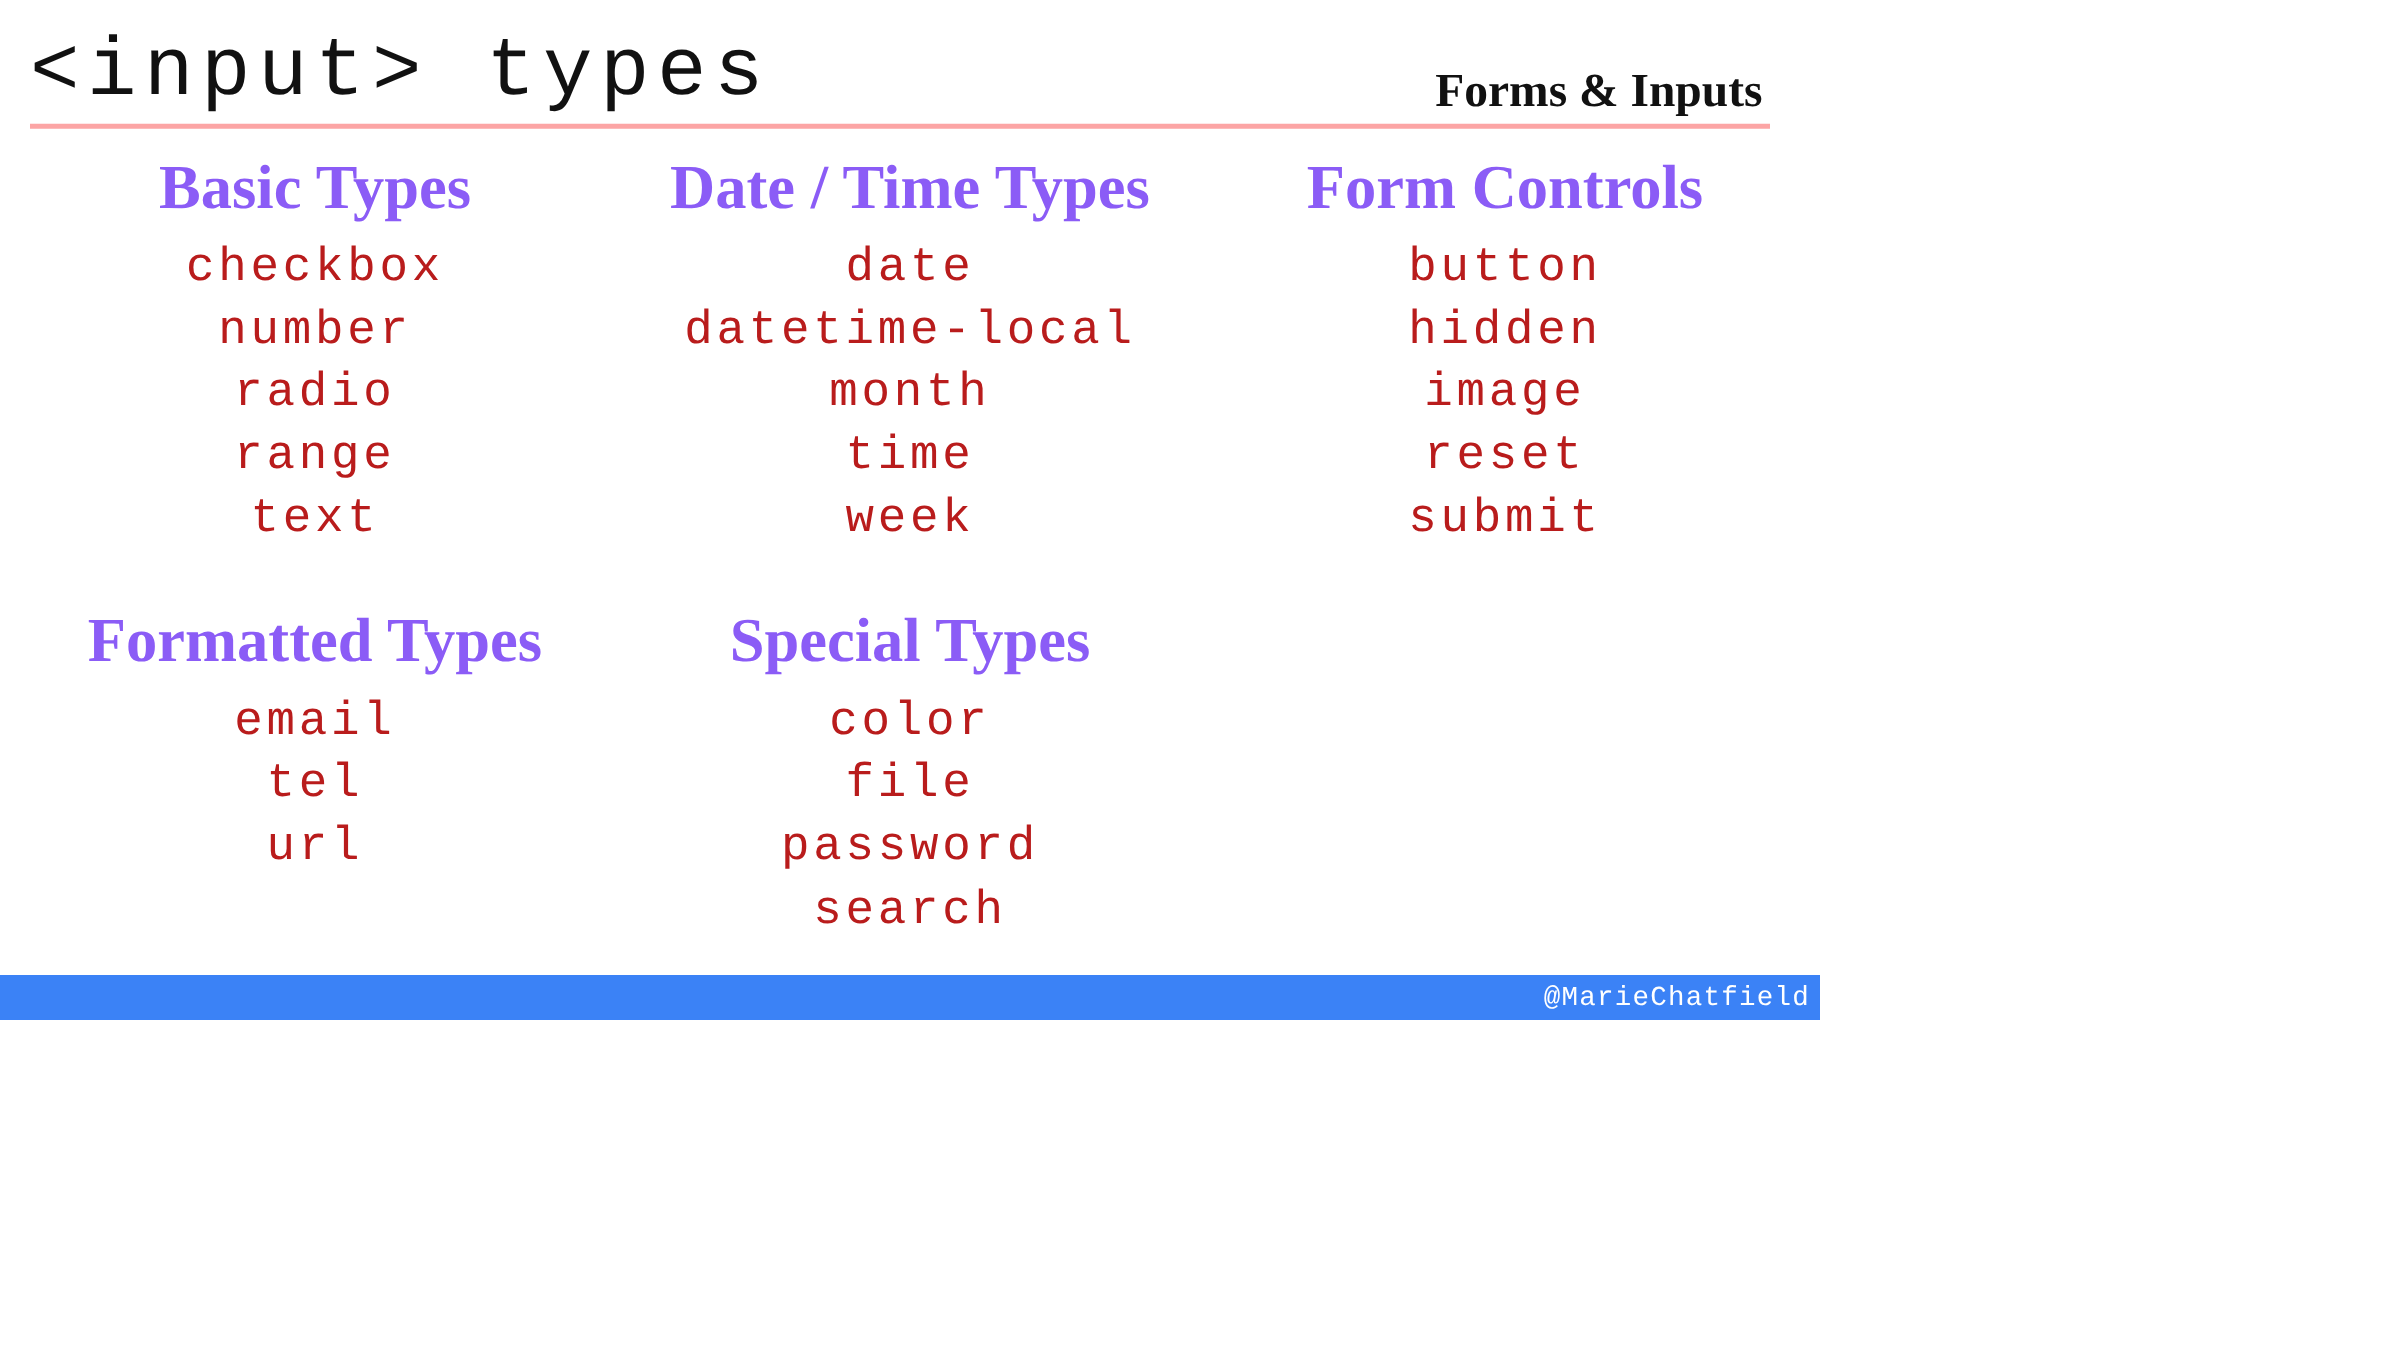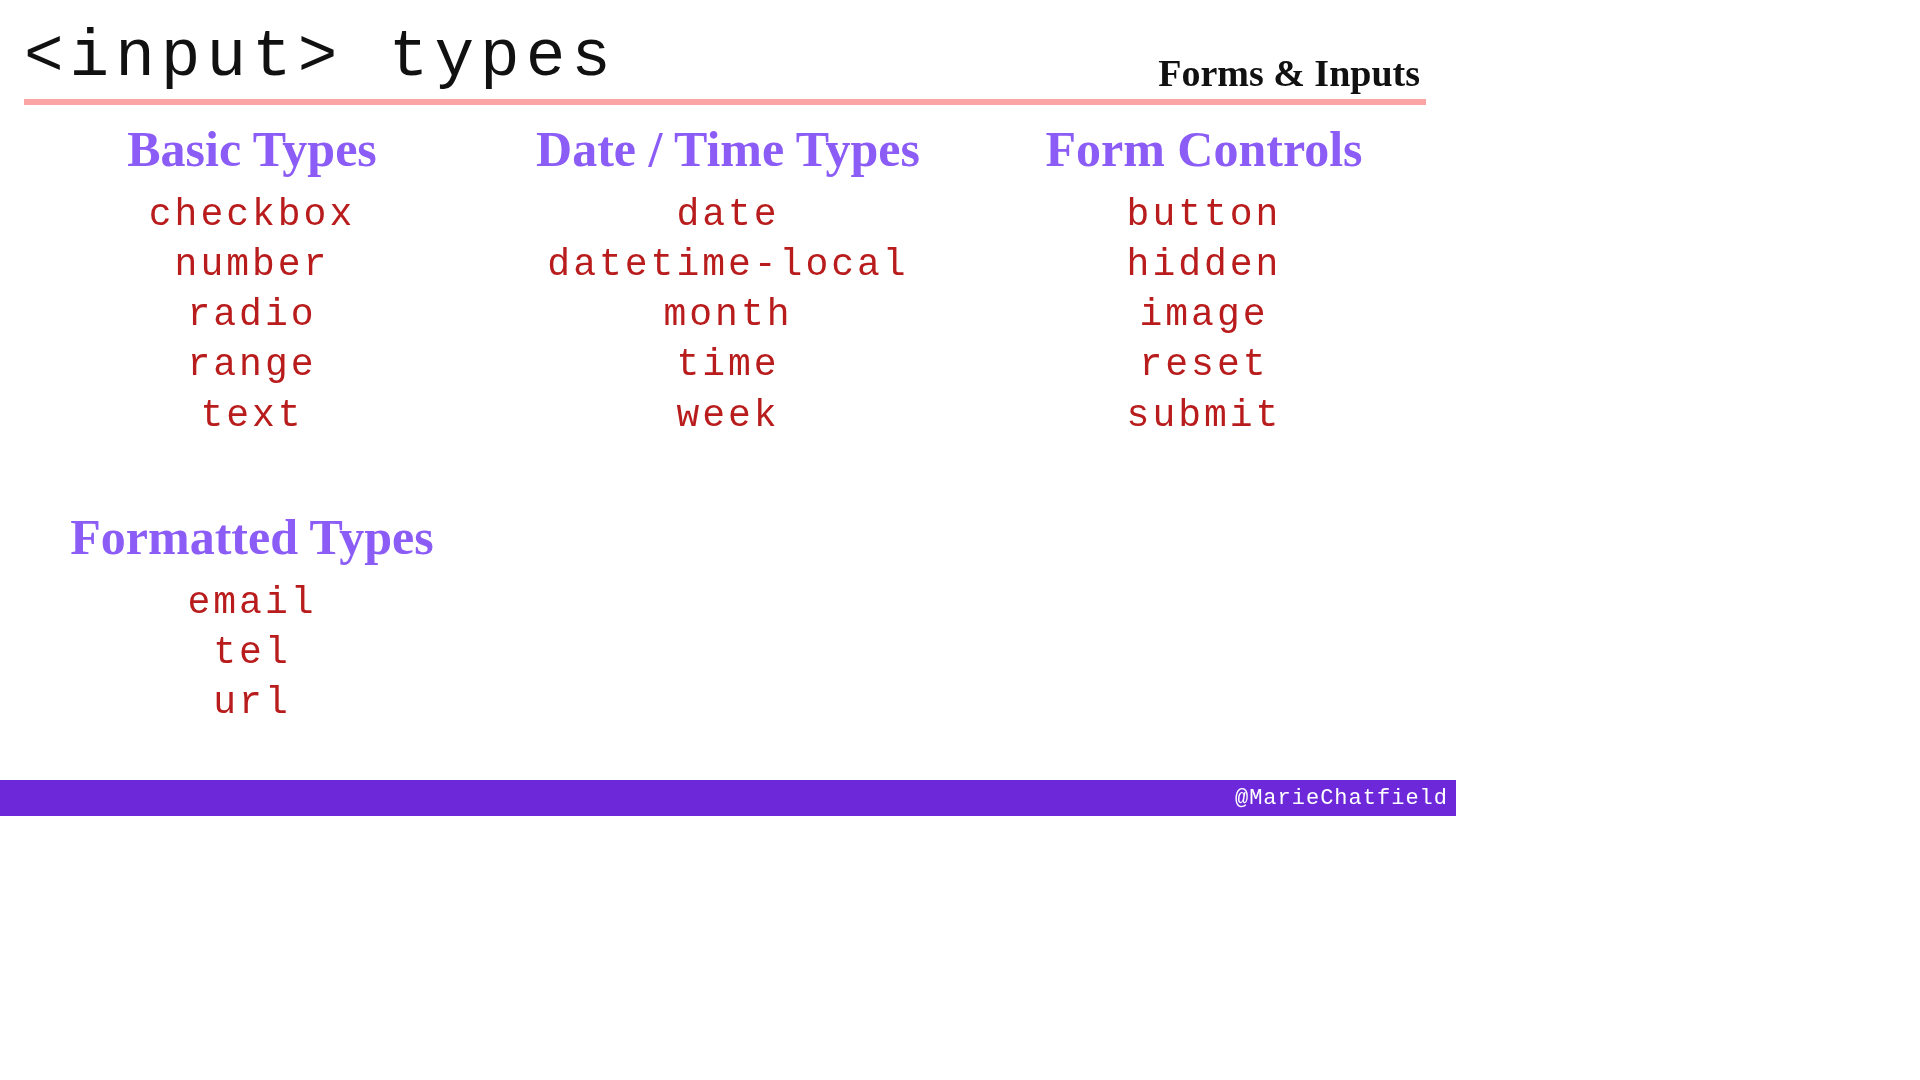--- a/index.html
+++ b/index.html
@@ -2,22 +2,22 @@
 <html><head>
 <meta charset="utf-8">
 <style>
   * { margin: 0; padding: 0; box-sizing: border-box; }
   html, body { width: 1456px; height: 816px; background: #fff; font-family: sans-serif; overflow: hidden; }
 
   .slide { position: relative; width: 100%; height: 100%; }
 
   .header {
     position: absolute;
-    top: 20px; left: 24px; right: 30px;
-    border-bottom: 6px solid #fca5a5;
+    top: 20px; left: 24px; right: 40px;
+    border-bottom: 4px solid #fca5a5;
     display: flex; justify-content: space-between; align-items: flex-end;
     padding-bottom: 4px;
   }
   .title {
     font-family: "Courier New", Courier, monospace;
     font-size: 66px;
     letter-spacing: 6px;
     color: #111;
     font-weight: 400;
     white-space: pre;
@@ -52,21 +52,21 @@
     font-size: 38px;
     color: #b91c1c;
     letter-spacing: 3px;
     line-height: 1.32;
   }
 
   .footer {
     position: absolute;
     left: 0; right: 0; bottom: 0;
     height: 36px;
-    background: #6d28d9;
+    background: #3b82f6;
     display: flex; align-items: center; justify-content: flex-end;
     padding-right: 8px;
   }
   .handle {
     font-family: "Courier New", Courier, monospace;
     font-size: 22px;
     color: #fff;
     letter-spacing: 1px;
   }
 
@@ -116,20 +116,27 @@
       <div class="group-item">submit</div>
     </div>
 
     <div class="group g4">
       <div class="group-heading">Formatted Types</div>
       <div class="group-item">email</div>
       <div class="group-item">tel</div>
       <div class="group-item">url</div>
     </div>
 
+    <div class="group g5">
+      <div class="group-heading">Special Types</div>
+      <div class="group-item">color</div>
+      <div class="group-item">file</div>
+      <div class="group-item">password</div>
+      <div class="group-item">search</div>
+    </div>
 
   </div>
 
   <div class="footer">
     <div class="handle">@MarieChatfield</div>
   </div>
 
 </div>
 
 </body></html>

